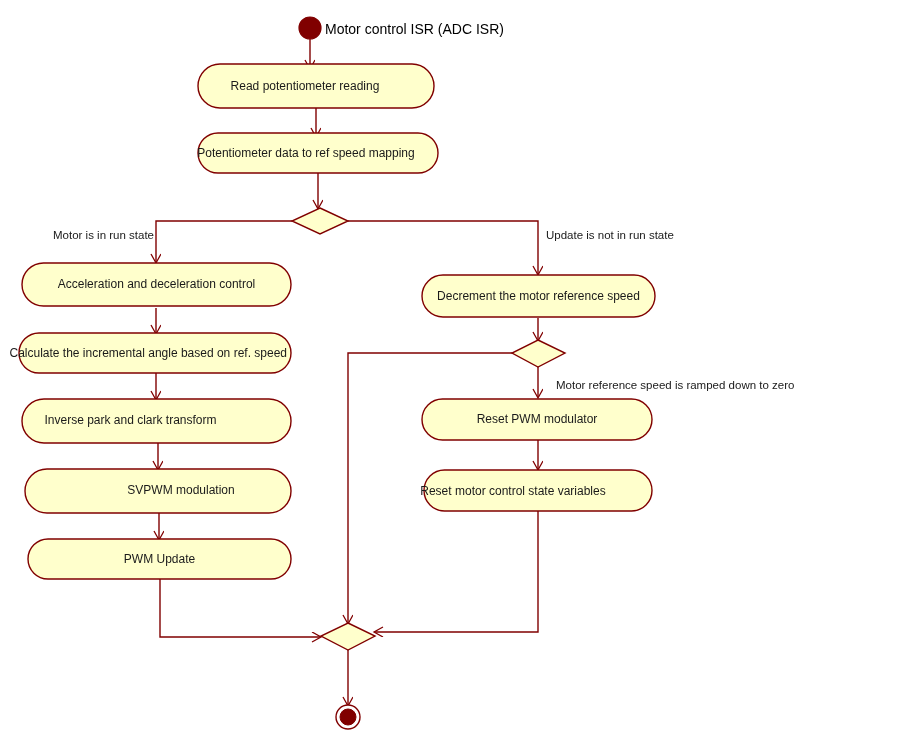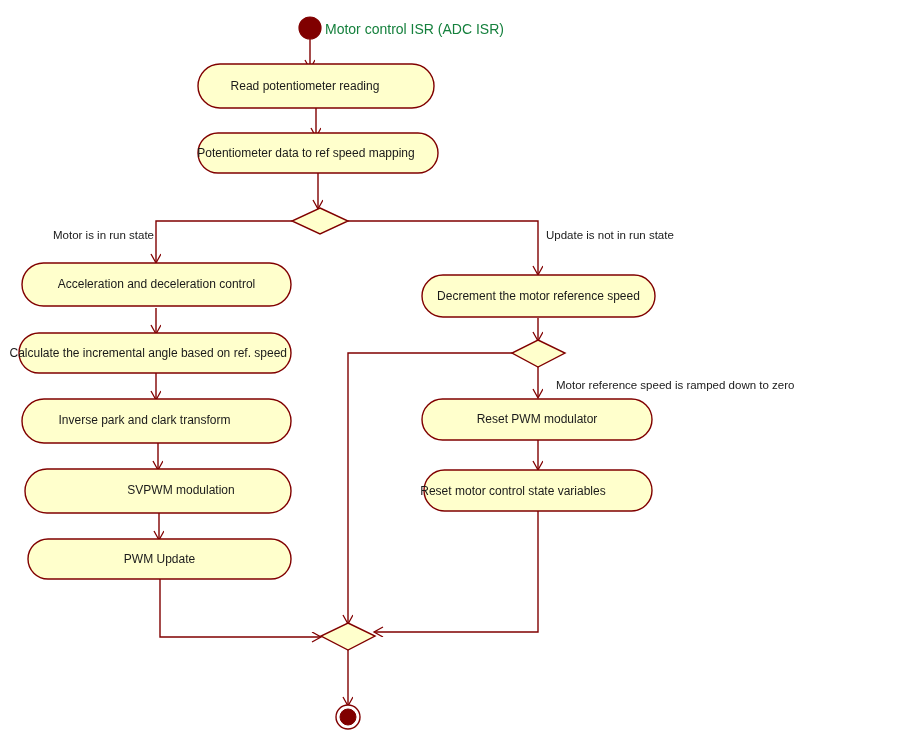--- a/index.html
+++ b/index.html
@@ -39,21 +39,21 @@
   .edge-label {
     position: absolute;
     color: #1a1a1a;
     font-size: 11.5px;
     line-height: 14px;
     white-space: nowrap;
     pointer-events: none;
   }
   .title-label {
     position: absolute;
-    color: #15803d;
+    color: #000000;
     font-size: 14px;
     line-height: 16px;
     white-space: nowrap;
     pointer-events: none;
   }
 </style>
 </head>
 <body>
 
 <div id="diagram-canvas">
@@ -133,21 +133,21 @@
   <div class="node-label" style="left:186px; top:146px; width:240px;">Potentiometer data  to ref speed mapping</div>
 
   <div class="edge-label" style="left:53px; top:228px;">Motor is in run state</div>
 
   <div class="edge-label" style="left:546px; top:228px;">Update is not in run state</div>
 
   <div class="node-label" style="left:22px; top:277px; width:269px;">Acceleration and deceleration control</div>
 
   <div class="node-label" style="left:7px; top:346px; width:280px;text-align:right;">Calculate the incremental angle based on ref. speed</div>
 
-  <div class="node-label" style="left:22px; top:413px; width:217px;padding-left:14px;">Inverse park and clark  transform</div>
+  <div class="node-label" style="left:22px; top:413px; width:217px;">Inverse park and clark  transform</div>
 
   <div class="node-label" style="left:25px; top:483px; width:312px;">SVPWM modulation</div>
 
   <div class="node-label" style="left:28px; top:552px; width:263px;">PWM Update</div>
 
   <div class="node-label" style="left:422px; top:289px; width:233px;">Decrement the motor reference speed</div>
 
   <div class="edge-label" style="left:556px; top:378px;">Motor reference speed is ramped down to zero</div>
 
   <div class="node-label" style="left:422px; top:412px; width:230px;">Reset PWM modulator</div>

